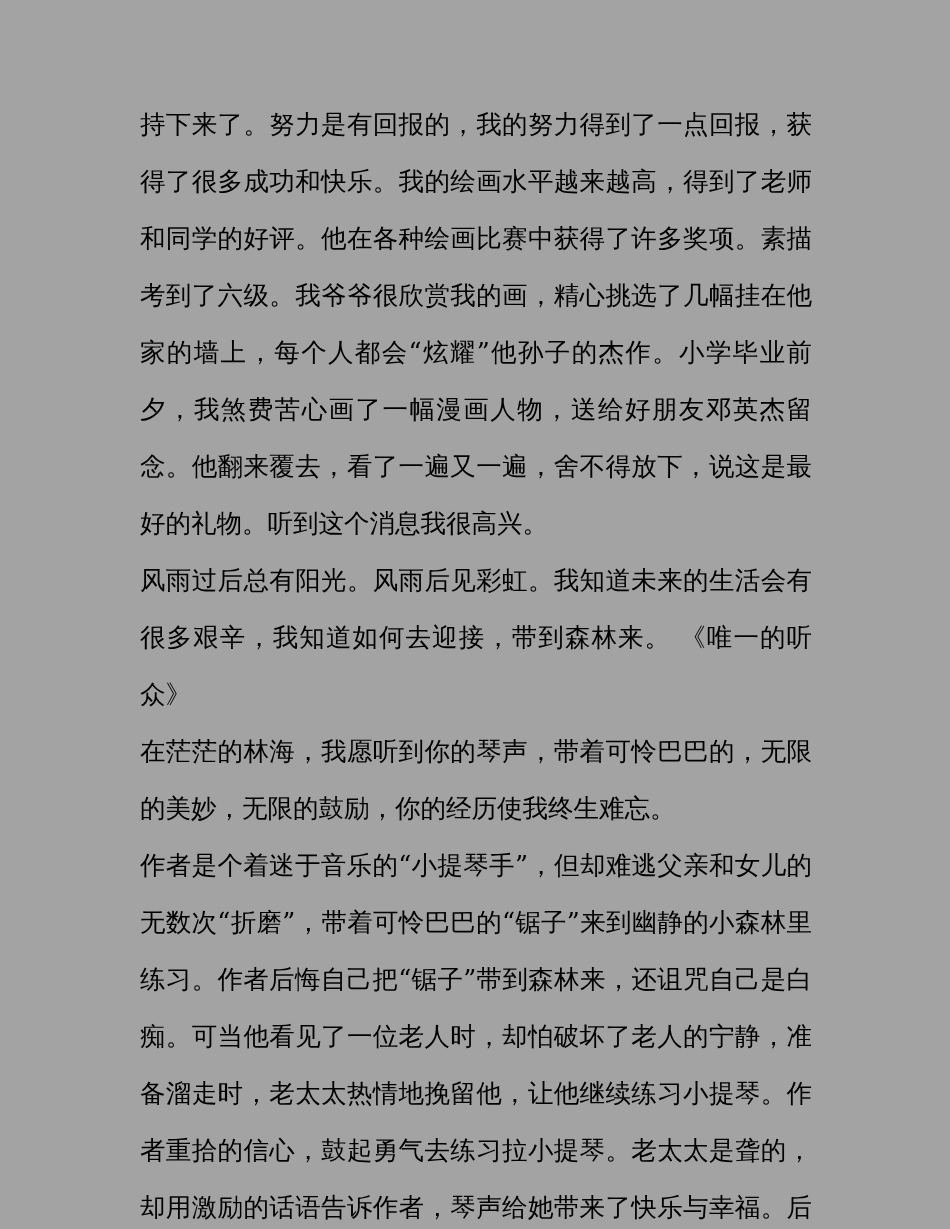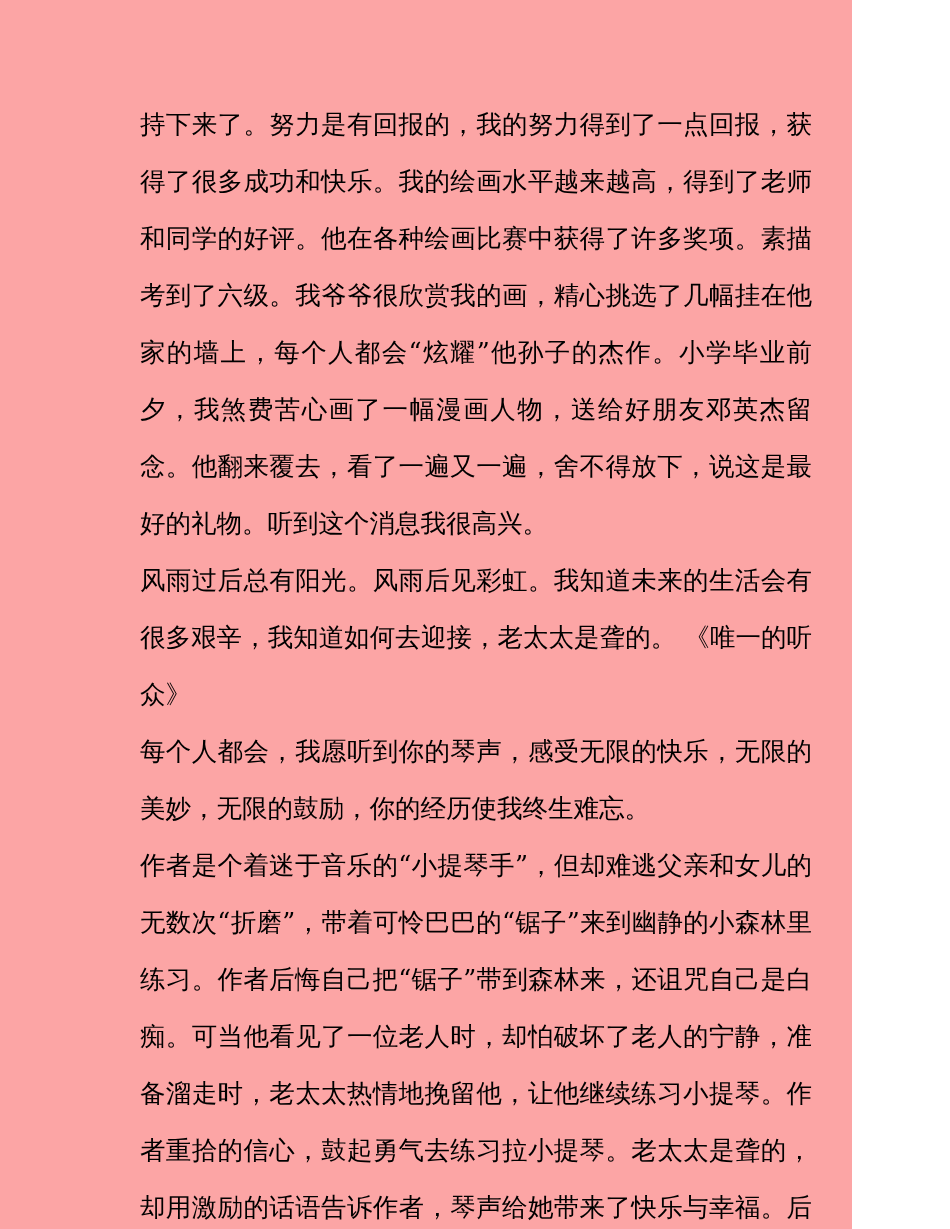--- a/index.html
+++ b/index.html
@@ -9,23 +9,23 @@
   }
   body {
     width: 950px;
     height: 1229px;
     font-family: "DejaVu Serif", "Liberation Serif", serif;
     color: #000000;
     overflow: hidden;
   }
   #page {
     position: relative;
-    width: 852px;
+    width: 950px;
     height: 1229px;
-    background: #fca5a5;
+    background: #a3a3a3;
     box-sizing: border-box;
     padding: 96px 140px 70px 140px;
   }
   .doc-body {
     width: 672px;
   }
   p.para {
     margin: 0;
     font-size: 25.5px;
     line-height: 57px;
@@ -37,17 +37,17 @@
   p.para.heading {
     font-weight: normal;
   }
 </style>
 </head>
 <body>
 
 <div id="page">
   <div class="doc-body">
     <p class="para">持下来了。努力是有回报的，我的努力得到了一点回报，获得了很多成功和快乐。我的绘画水平越来越高，得到了老师和同学的好评。他在各种绘画比赛中获得了许多奖项。素描考到了六级。我爷爷很欣赏我的画，精心挑选了几幅挂在他家的墙上，每个人都会“炫耀”他孙子的杰作。小学毕业前夕，我煞费苦心画了一幅漫画人物，送给好朋友邓英杰留念。他翻来覆去，看了一遍又一遍，舍不得放下，说这是最好的礼物。听到这个消息我很高兴。</p>
-    <p class="para">风雨过后总有阳光。风雨后见彩虹。我知道未来的生活会有很多艰辛，我知道如何去迎接，老太太是聋的。 《唯一的听众》</p>
-    <p class="para">每个人都会，我愿听到你的琴声，感受无限的快乐，无限的美妙，无限的鼓励，你的经历使我终生难忘。</p>
+    <p class="para">风雨过后总有阳光。风雨后见彩虹。我知道未来的生活会有很多艰辛，我知道如何去迎接，带到森林来。 《唯一的听众》</p>
+    <p class="para">在茫茫的林海，我愿听到你的琴声，带着可怜巴巴的，无限的美妙，无限的鼓励，你的经历使我终生难忘。</p>
     <p class="para">作者是个着迷于音乐的“小提琴手”，但却难逃父亲和女儿的无数次“折磨”，带着可怜巴巴的“锯子”来到幽静的小森林里练习。作者后悔自己把“锯子”带到森林来，还诅咒自己是白痴。可当他看见了一位老人时，却怕破坏了老人的宁静，准备溜走时，老太太热情地挽留他，让他继续练习小提琴。作者重拾的信心，鼓起勇气去练习拉小提琴。老太太是聋的，却用激励的话语告诉作者，琴声给她带来了快乐与幸福。后来作者成功</p>
   </div>
 </div>
 
 </body></html>

